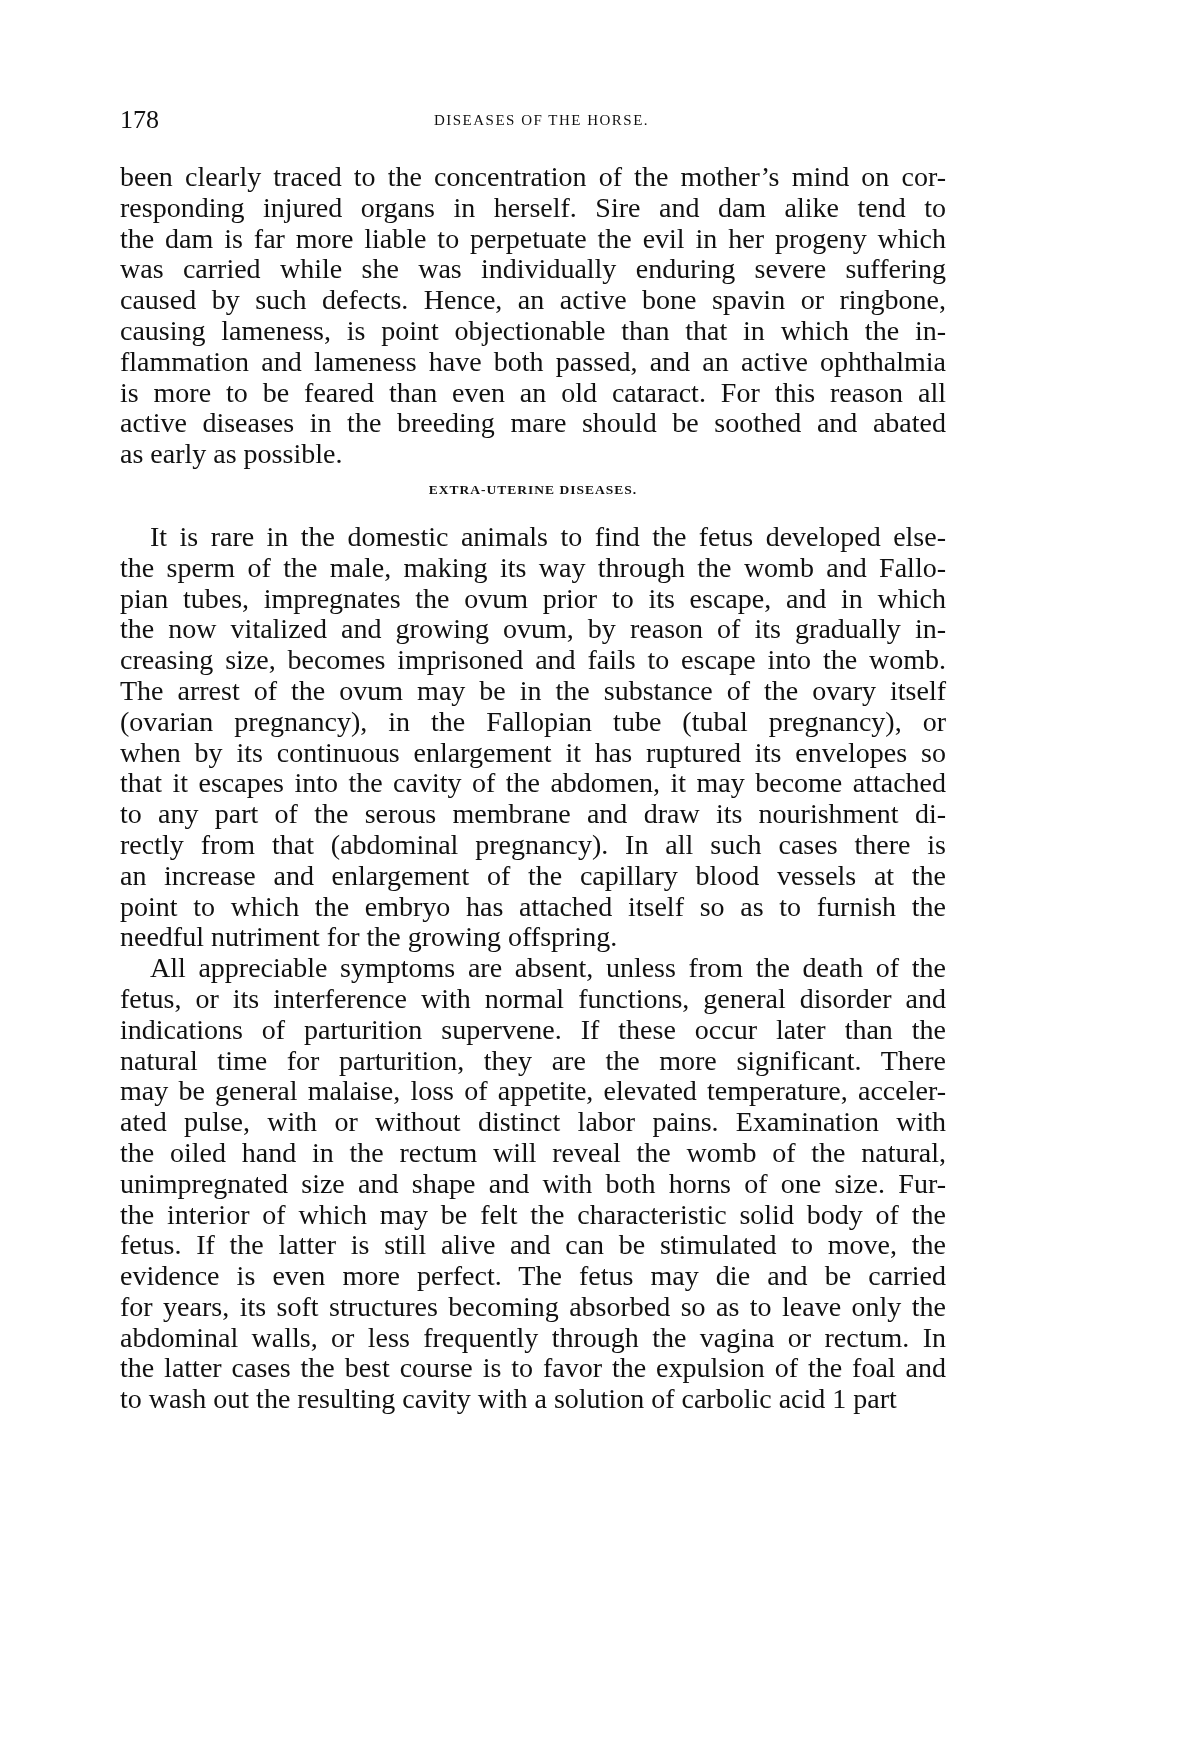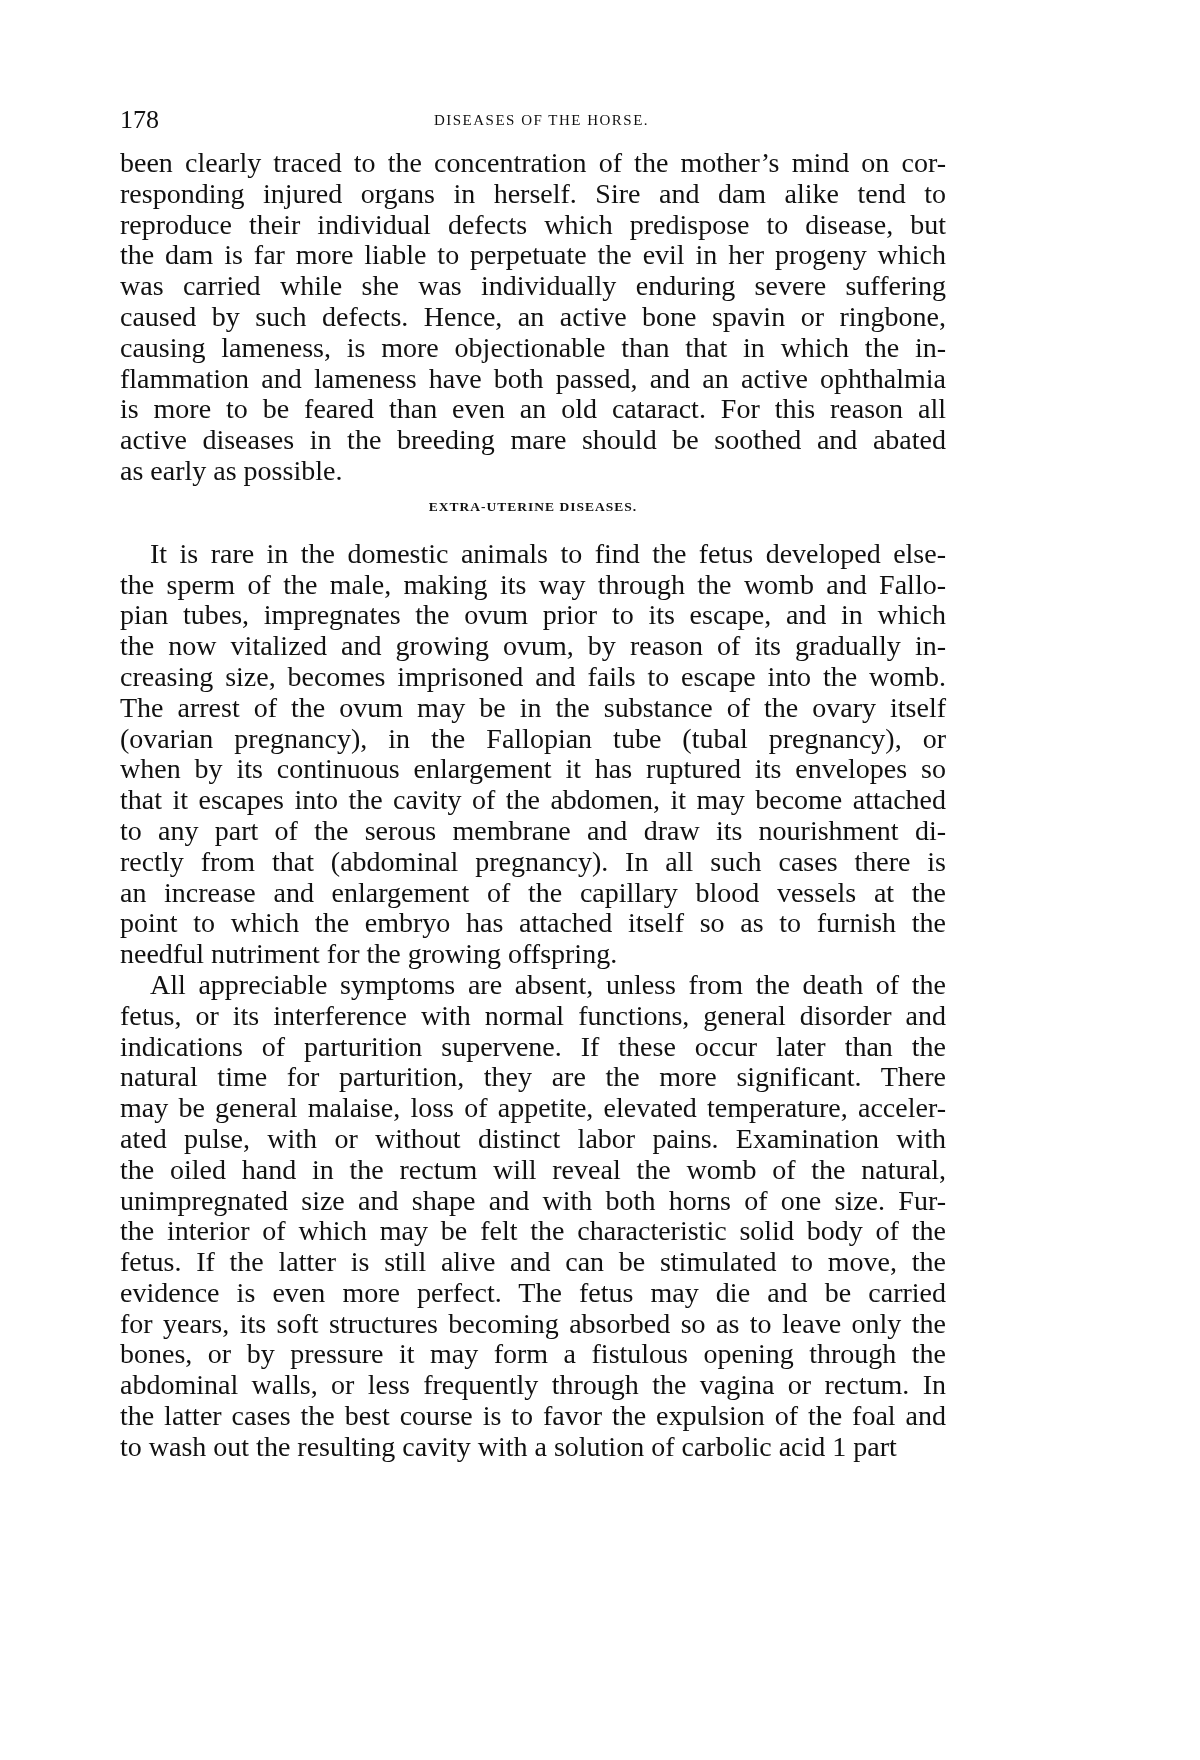--- a/index.html
+++ b/index.html
@@ -1,19 +1,19 @@
 <!DOCTYPE html>
 <html><head>
 <meta charset="utf-8">
 <style>
   html, body { margin: 0; padding: 0; background: #ffffff; }
   body { width: 1200px; height: 1760px; position: relative; overflow: hidden;
          font-family: "Liberation Serif", "DejaVu Serif", serif; color: #111; }
   .page { position: absolute; left: 120px; top: 100px; width: 826px; }
-  .header { position: relative; height: 40px; margin-bottom: 8px; }
+  .header { position: relative; height: 40px; margin-bottom: 22px; }
   .page-number { position: absolute; left: 0; top: 0; font-size: 26px; line-height: 40px; }
   .running-title { position: absolute; left: 17px; right: 0; top: 0; text-align: center;
                    font-size: 15px; letter-spacing: 1.5px; line-height: 40px; font-variant: small-caps; }
   .para { margin: 0; font-size: 28px; line-height: 30.8px; text-align: justify; hyphens: manual; }
   .para .line { display: block; text-align: justify; text-align-last: justify; white-space: nowrap; }
   .para .line.last { text-align-last: left; }
   .section-heading { text-align: center; font-size: 13.5px; font-weight: bold; letter-spacing: 1px;
                      margin: 12px 0 24px 0; }
 </style>
 </head>
@@ -21,25 +21,24 @@
 
 <div class="page">
   <div class="header">
     <span class="page-number">178</span>
     <div class="running-title">DISEASES OF THE HORSE.</div>
   </div>
 
   <div id="p0" class="para">
       <span class="line">been clearly traced to the concentration of the mother’s mind on cor-</span>
       <span class="line">responding injured organs in herself.  Sire and dam alike tend to</span>
-      <span class="line">reproduce their individual defects which predispose to disease, but</span>
       <span class="line">the dam is far more liable to perpetuate the evil in her progeny which</span>
       <span class="line">was carried while she was individually enduring severe suffering</span>
       <span class="line">caused by such defects.  Hence, an active bone spavin or ringbone,</span>
-      <span class="line">causing lameness, is more objectionable than that in which the in-</span>
+      <span class="line">causing lameness, is point objectionable than that in which the in-</span>
       <span class="line">flammation and lameness have both passed, and an active ophthalmia</span>
       <span class="line">is more to be feared than even an old cataract.  For this reason all</span>
       <span class="line">active diseases in the breeding mare should be soothed and abated</span>
       <span class="line last">as early as possible.</span>
     </div>
 
   <div class="section-heading">EXTRA-UTERINE DISEASES.</div>
 
   <div id="p1" class="para">
       <span class="line" style="padding-left: 30px; margin-top: 15px;">It is rare in the domestic animals to find the fetus developed else-</span>
@@ -63,18 +62,17 @@
       <span class="line">indications of parturition supervene.  If these occur later than the</span>
       <span class="line">natural time for parturition, they are the more significant.  There</span>
       <span class="line">may be general malaise, loss of appetite, elevated temperature, acceler-</span>
       <span class="line">ated pulse, with or without distinct labor pains.  Examination with</span>
       <span class="line">the oiled hand in the rectum will reveal the womb of the natural,</span>
       <span class="line">unimpregnated size and shape and with both horns of one size.  Fur-</span>
       <span class="line">the interior of which may be felt the characteristic solid body of the</span>
       <span class="line">fetus.  If the latter is still alive and can be stimulated to move, the</span>
       <span class="line">evidence is even more perfect.  The fetus may die and be carried</span>
       <span class="line">for years, its soft structures becoming absorbed so as to leave only the</span>
-      <span class="line">bones, or by pressure it may form a fistulous opening through the</span>
       <span class="line">abdominal walls, or less frequently through the vagina or rectum.  In</span>
       <span class="line">the latter cases the best course is to favor the expulsion of the foal and</span>
       <span class="line last">to wash out the resulting cavity with a solution of carbolic acid 1 part</span>
     </div>
 </div>
 
 </body></html>

